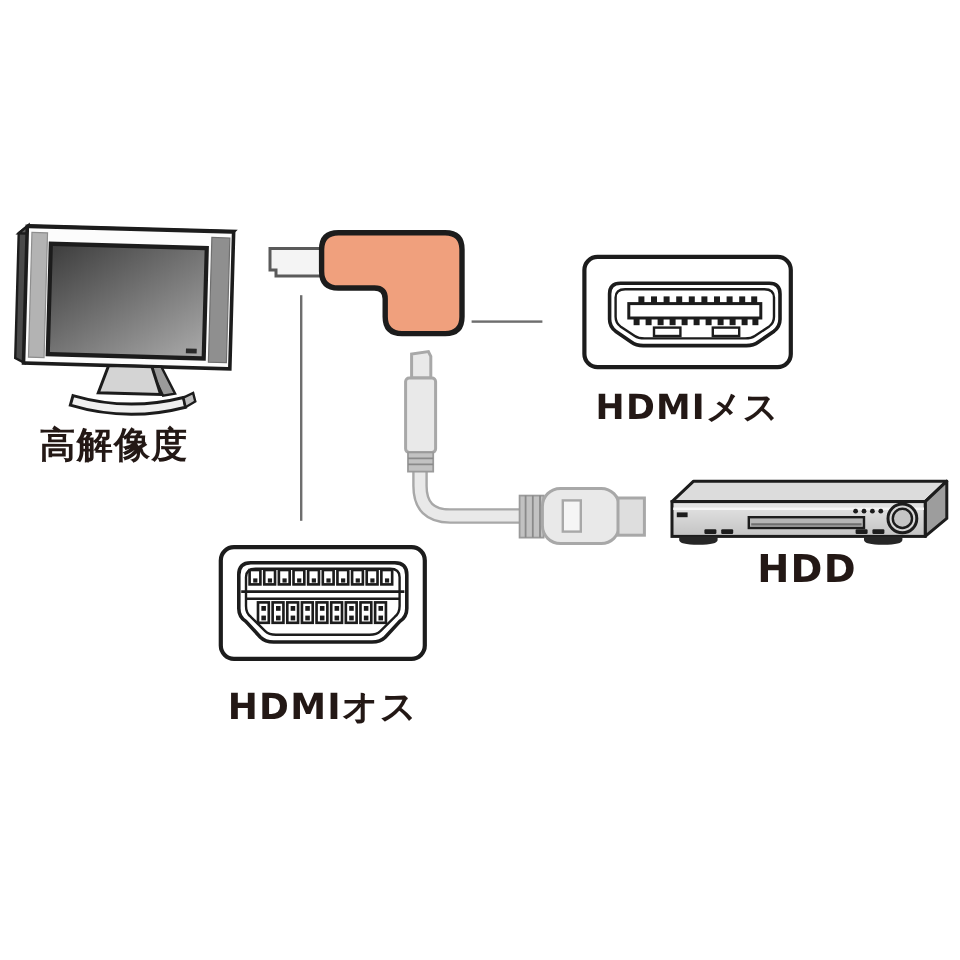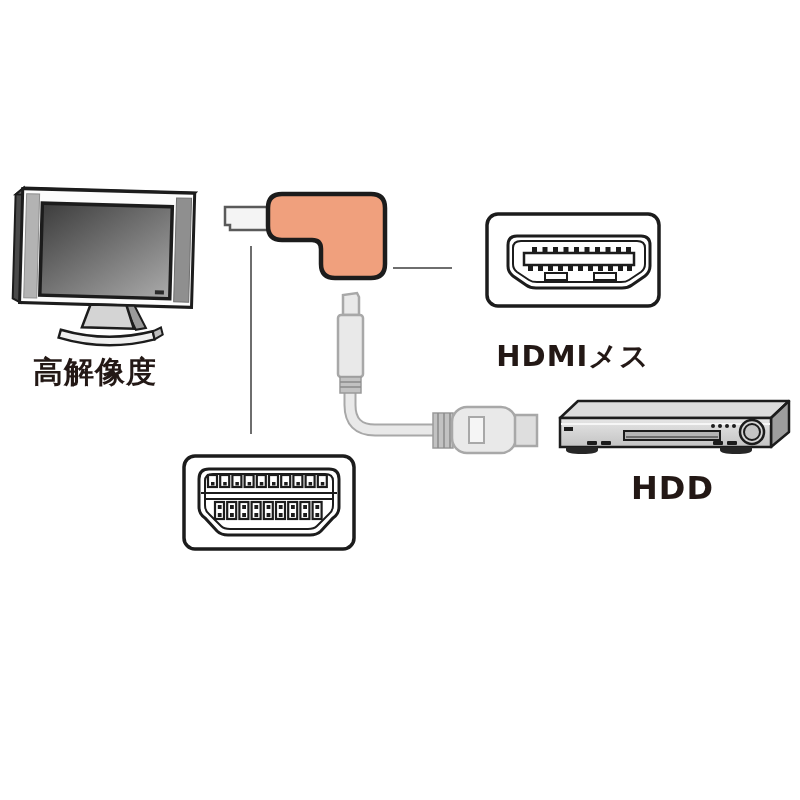--- a/index.html
+++ b/index.html
@@ -90,21 +90,21 @@
       <rect x="104" y="54" width="5" height="6"></rect>
         <rect x="114" y="54" width="5" height="6"></rect>
       <rect x="124" y="54" width="5" height="6"></rect>
         <rect x="134" y="54" width="5" height="6"></rect>
       <rect x="143" y="54" width="5" height="6"></rect>
     </g>
     <rect x="61" y="62" width="22" height="7" fill="#fff" stroke="#1c1c1c" stroke-width="2"></rect>
     <rect x="110" y="62" width="22" height="7" fill="#fff" stroke="#1c1c1c" stroke-width="2"></rect>
   </svg>
 
-  <div class="abs label" style="left:480px;top:336px;width:186px;font-size:29px">HDMIメス</div>
+  <div class="abs label" style="left:480px;top:319px;width:186px;font-size:29px">HDMIメス</div>
 
   <svg class="abs" style="left:330px;top:288px" width="215" height="172" viewBox="0 0 215 172">
 
     <path d="M20,100 V117 Q20,142 45,142 H106" fill="none" stroke="#a8a8a8" stroke-width="13" stroke-linecap="round"></path>
     <path d="M20,100 V117 Q20,142 45,142 H106" fill="none" stroke="#e9e9e9" stroke-width="9" stroke-linecap="round"></path>
 
     <g>
       <polygon points="13,27 13,7 27,5 29,9 29,27" fill="#e9e9e9" stroke="#a8a8a8" stroke-width="2.5"></polygon>
       <rect x="8" y="27" width="25" height="62" rx="3" fill="#e9e9e9" stroke="#a8a8a8" stroke-width="2.5"></rect>
       <rect x="10" y="89" width="21" height="16" fill="#c2c2c2" stroke="#9a9a9a" stroke-width="1.5"></rect>
@@ -154,20 +154,21 @@
       <use href="#pin-bot" x="58.4" y="49"></use>
         <use href="#pin-bot" x="70.6" y="49"></use>
       <use href="#pin-bot" x="82.8" y="49"></use>
         <use href="#pin-bot" x="95" y="49"></use>
       <use href="#pin-bot" x="107.2" y="49"></use>
         <use href="#pin-bot" x="119.4" y="49"></use>
       <use href="#pin-bot" x="131.6" y="49"></use>
     </g>
   </svg>
 
+  <div class="abs label" style="left:178px;top:570px;width:182px;font-size:30px">HDMIオス</div>
 
   <svg class="abs" style="left:552px;top:396px" width="245" height="62" viewBox="0 0 245 62">
     <polygon points="8,22 26,5 237,5 219,22" fill="#dcdcdc" stroke="#1c1c1c" stroke-width="2.5" stroke-linejoin="round"></polygon>
     <polygon points="219,22 237,5 237,36 219,51" fill="#9d9d9d" stroke="#1c1c1c" stroke-width="2.5" stroke-linejoin="round"></polygon>
     <rect x="8" y="22" width="211" height="29" fill="url(#rec-front)" stroke="#1c1c1c" stroke-width="2.5"></rect>
     <path d="M9,28 H218" stroke="#f6f6f6" stroke-width="2"></path>
     <rect x="72" y="35" width="96" height="9" fill="#b5b5b5" stroke="#1c1c1c" stroke-width="2"></rect>
     <path d="M74,41 H166" stroke="#6e6e6e" stroke-width="2"></path>
     <g fill="#1c1c1c">
       <circle cx="161" cy="30" r="2"></circle>
@@ -183,17 +184,17 @@
         <rect x="49" y="45" width="10" height="4" rx="1"></rect>
       <rect x="161" y="45" width="10" height="4" rx="1"></rect>
         <rect x="175" y="45" width="10" height="4" rx="1"></rect>
     </g>
     <g fill="#262626">
       <path d="M14,51 h32 v3 q0,4 -16,4 q-16,0 -16,-4 Z"></path>
       <path d="M168,51 h32 v3 q0,4 -16,4 q-16,0 -16,-4 Z"></path>
     </g>
   </svg>
 
-  <div class="abs label" style="left:550px;top:468px;width:245px;font-size:30px">
+  <div class="abs label" style="left:550px;top:454px;width:245px;font-size:30px">
     <span style="display:block;font-size:32px">HDD</span>
   </div>
 
 </div>
 
 </body></html>

